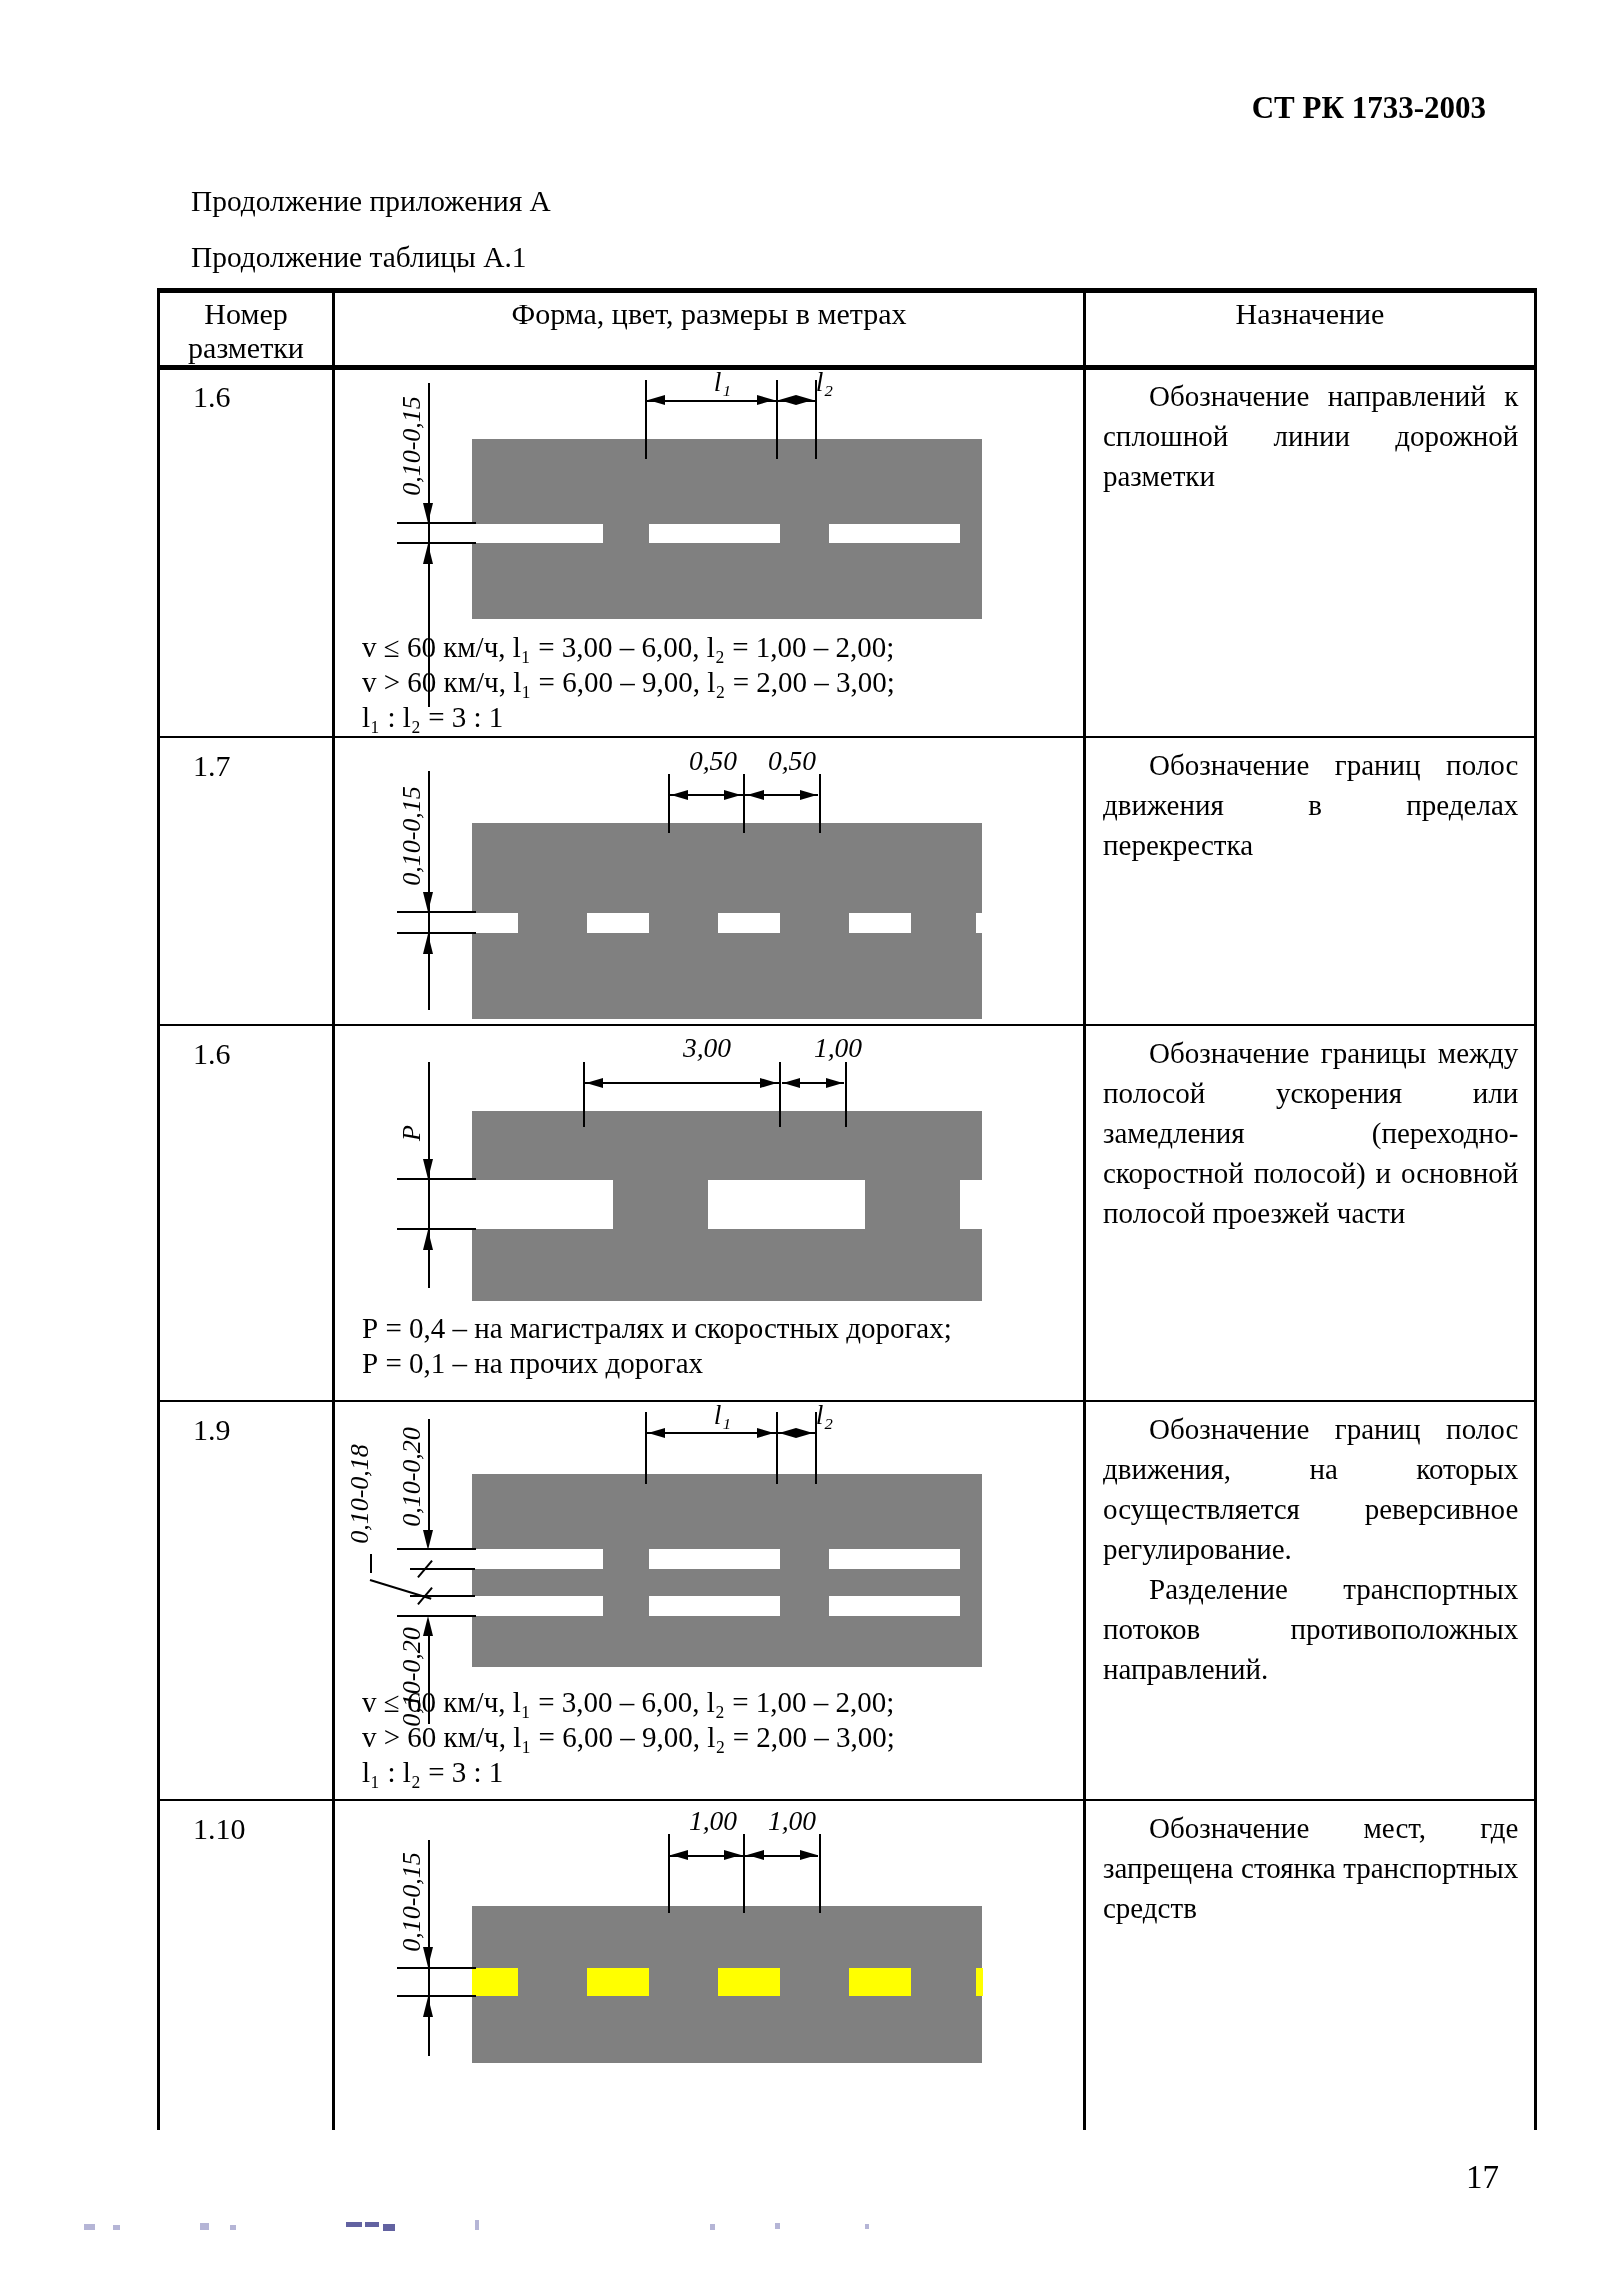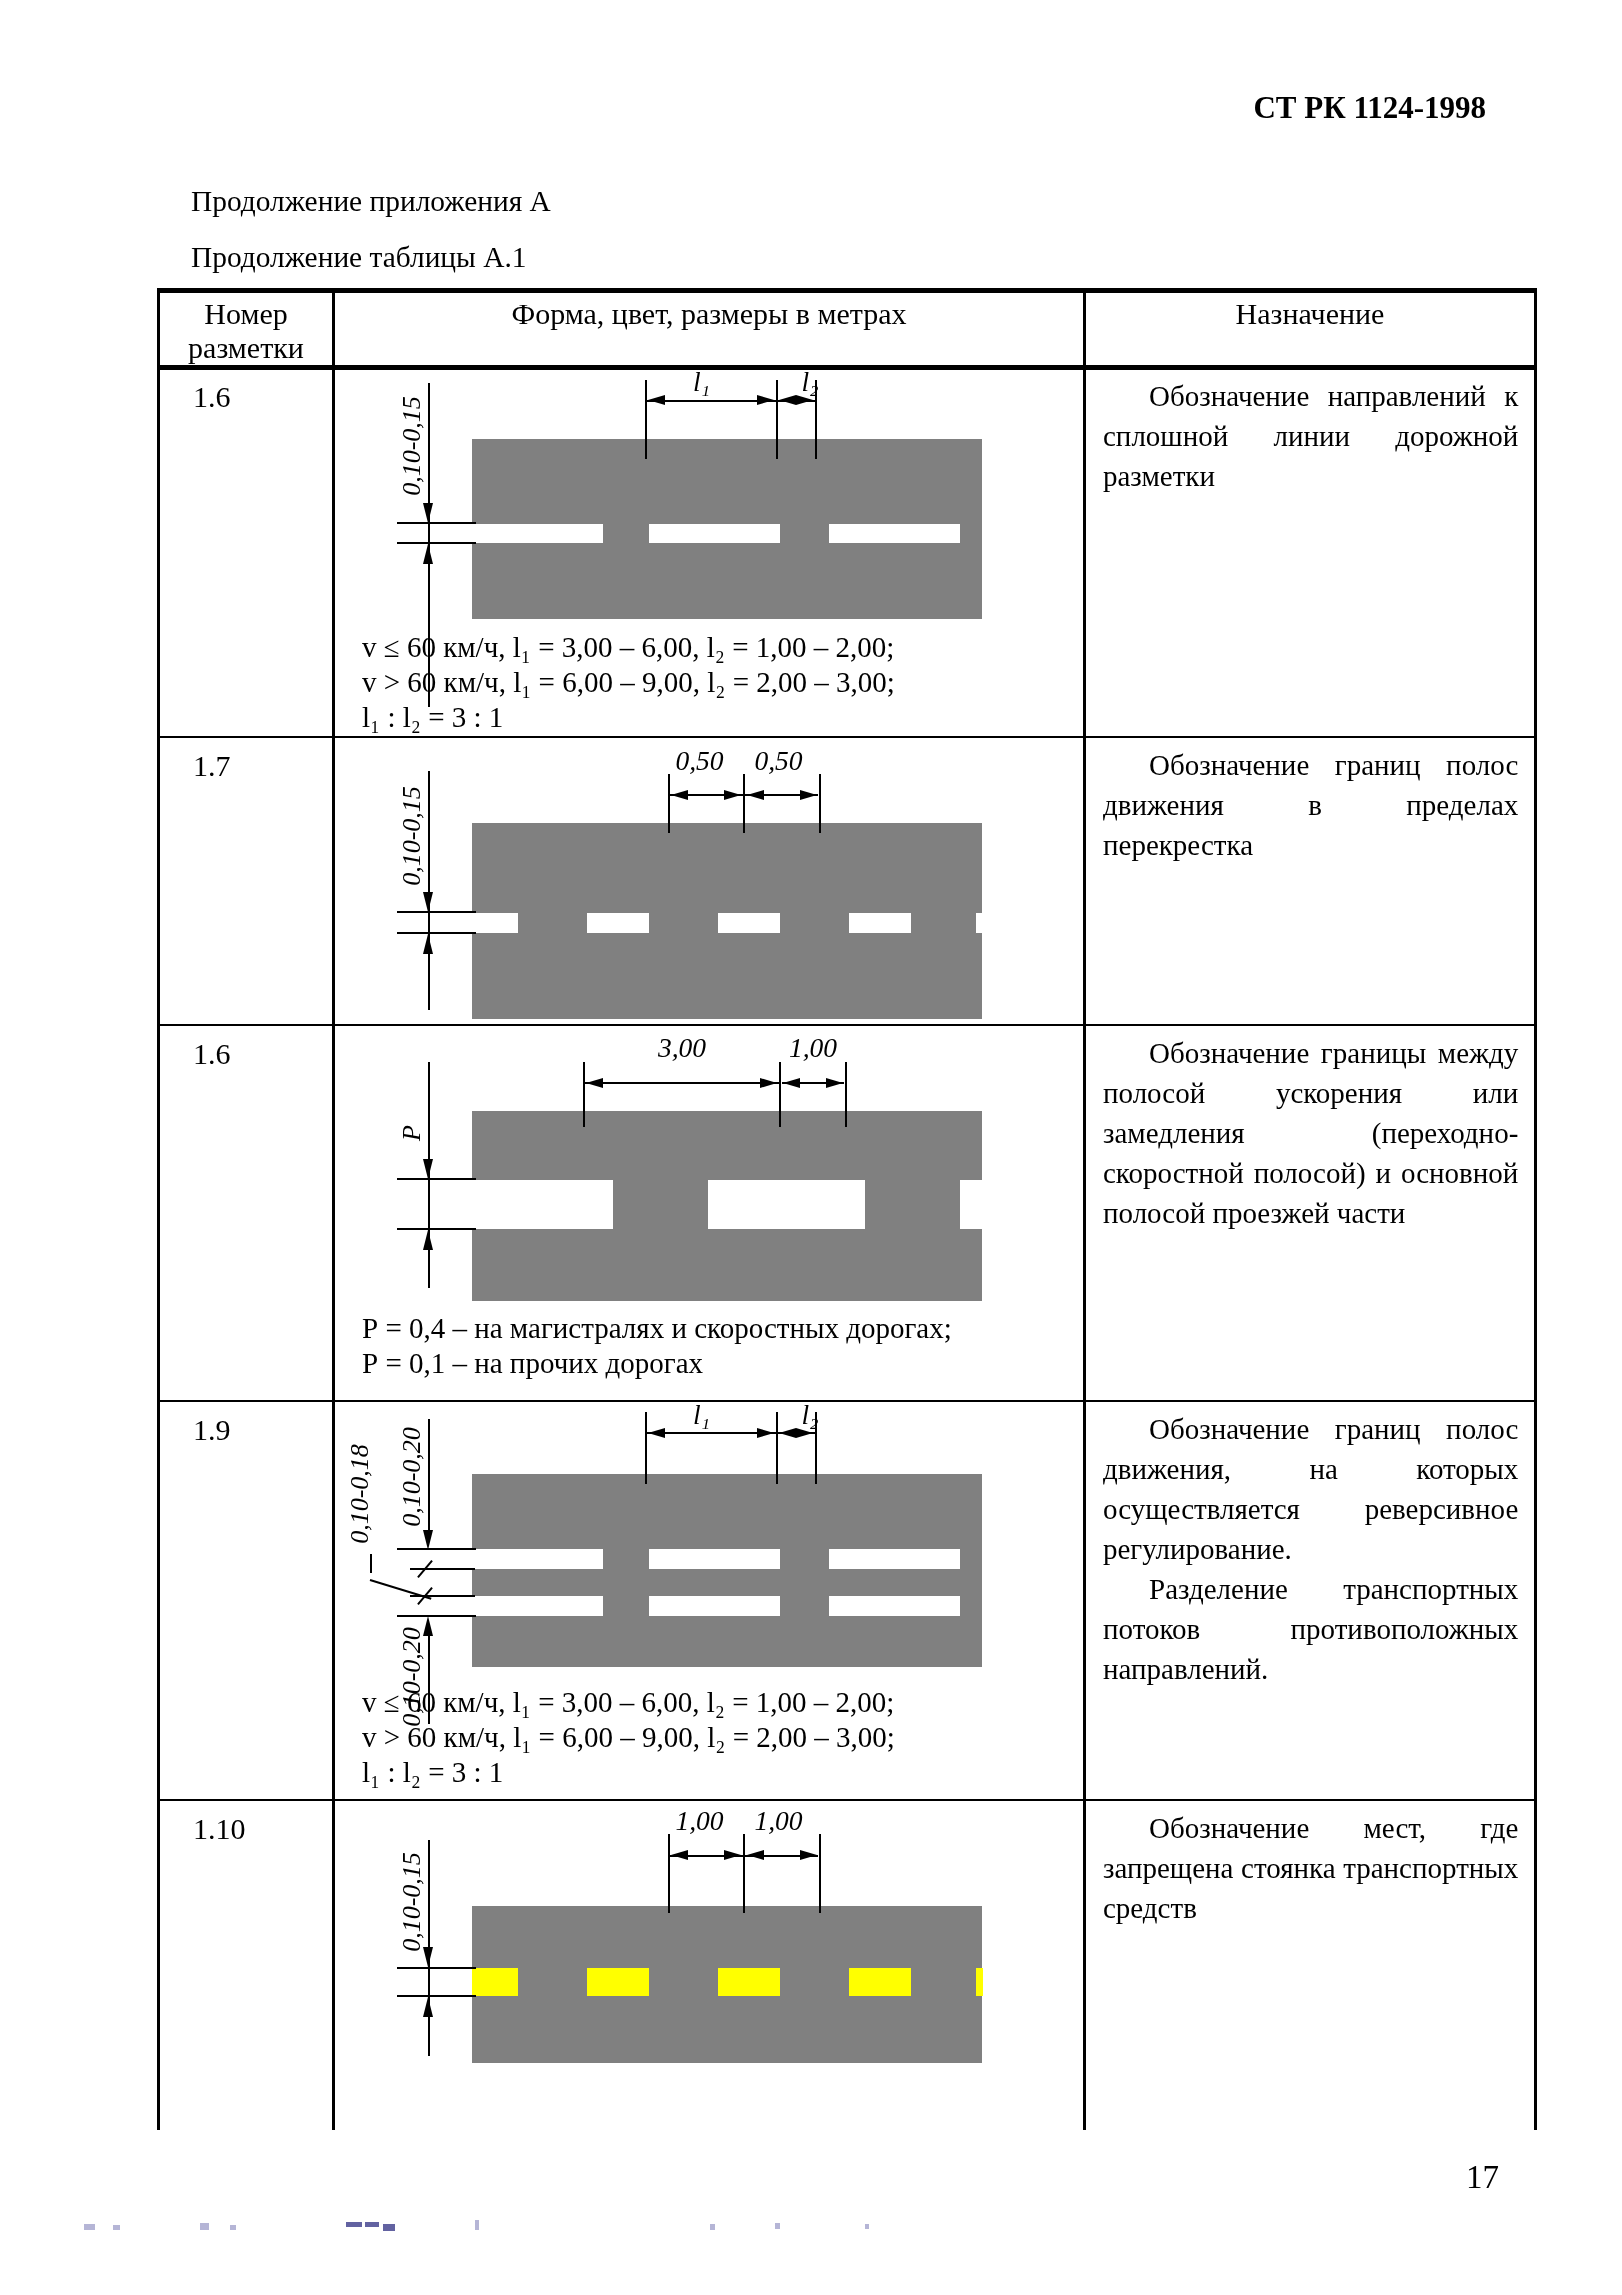--- a/index.html
+++ b/index.html
@@ -23,34 +23,34 @@
   .hl{position:absolute;height:2px;background:#000;}
   .road{position:absolute;background:#808080;}
   .dash{position:absolute;background:#fff;}
   .dash.yellow{background:#ffff00;}
   .ahd{position:absolute;width:0;height:0;border-left:5.9px solid transparent;border-right:5.9px solid transparent;border-top:20px solid #000;}
   .ahu{position:absolute;width:0;height:0;border-left:5.9px solid transparent;border-right:5.9px solid transparent;border-bottom:20px solid #000;}
   .ahl{position:absolute;width:0;height:0;border-top:5.2px solid transparent;border-bottom:5.2px solid transparent;border-right:17.7px solid #000;}
   .ahr{position:absolute;width:0;height:0;border-top:5.2px solid transparent;border-bottom:5.2px solid transparent;border-left:17.7px solid #000;}
   .rot{position:absolute;display:flex;align-items:center;justify-content:center;
        transform:rotate(-90deg);font-style:italic;font-size:26px;white-space:nowrap;}
-  .dimlab{position:absolute;font-style:italic;font-size:27.5px;text-align:center;}
+  .dimlab{position:absolute;font-style:italic;font-size:27.5px;text-align:right;}
   .notes{position:absolute;left:27px;width:726px;}
   .note{font-size:29px;line-height:35px;white-space:nowrap;}
   .slash{position:absolute;width:2px;height:22px;background:#000;transform:rotate(40deg);}
   .pgnum{position:absolute;left:1466px;top:2159px;font-size:33px;}
   .artifact{position:absolute;background:rgba(90,90,165,0.45);}
   .artifact.dark{background:rgba(45,45,130,0.75);}
 </style>
 </head>
 <body>
 
 <div class="page">
 
-  <div class="std-ref">СТ РК 1124-1998</div>
+  <div class="std-ref">СТ РК 1733-2003</div>
   <div class="cont1">Продолжение приложения А</div>
   <div class="cont2">Продолжение таблицы А.1</div>
 
   <table class="spec">
     <colgroup>
         <col style="width:175px">
         <col style="width:751px">
         <col style="width:451px">
       </colgroup>
 

